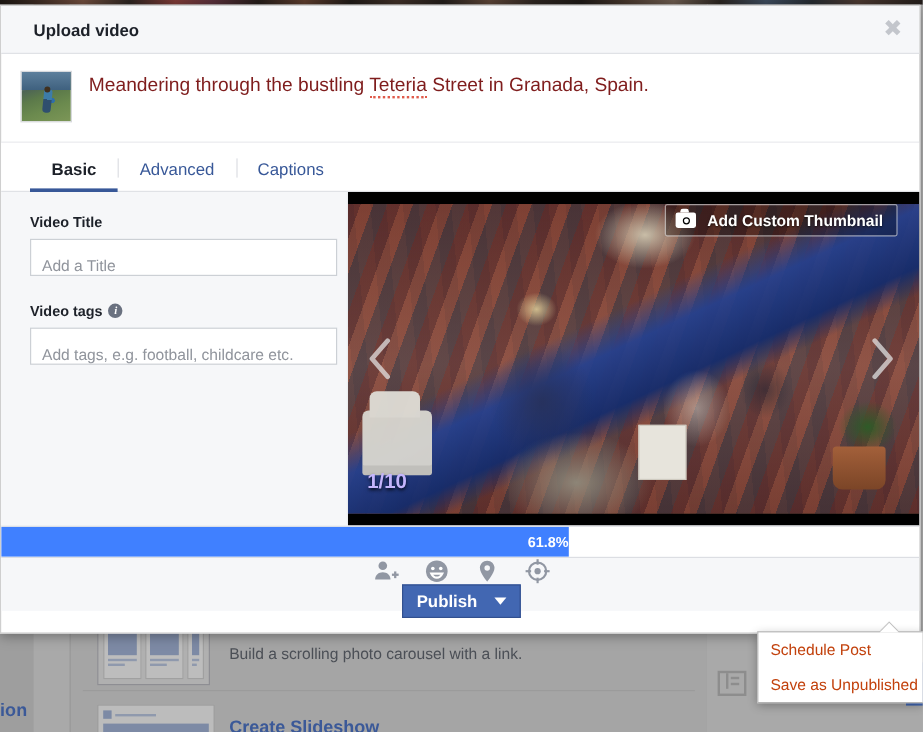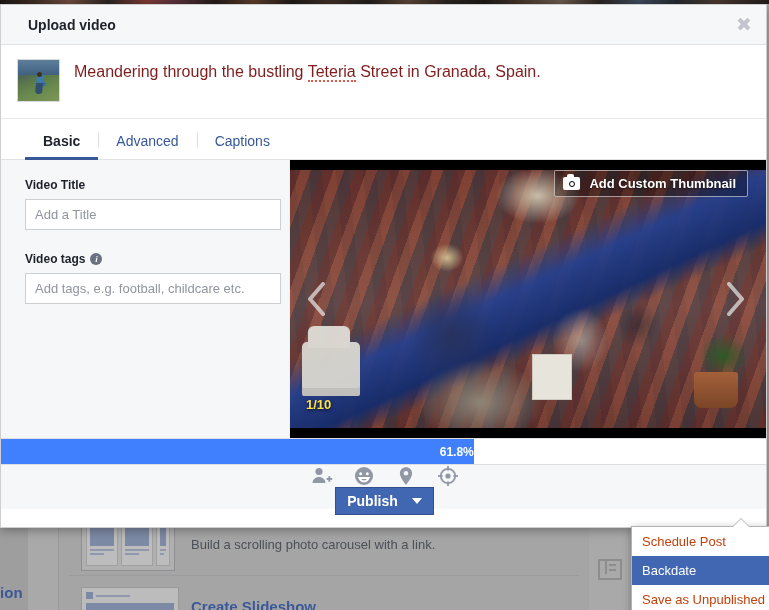--- a/index.html
+++ b/index.html
@@ -176,21 +176,21 @@
     display: inline-flex; align-items: center; justify-content: center;
     width: 12px; height: 12px; border-radius: 50%; background: #6a7180;
     color: #fff; font-size: 9px; font-weight: bold; font-style: italic;
     font-family: "Liberation Serif", serif;
   }
   .text-input {
     width: 256px; height: 31px; box-sizing: border-box;
     border: 1px solid #ccd0d5; background: #fff;
     padding: 0 9px; font-size: 13px; color: #90949c;
     font-family: "Liberation Sans", sans-serif;
-    outline: none; display: flex; align-items: center;
+    outline: none; display: flex; align-items: flex-end;
   }
   .field-gap { height: 22px; }
 
   .video-col {
     flex: 1; background: #000; position: relative; overflow: hidden;
   }
   .video-photo {
     position: absolute; left: 0; top: 10px; width: 100%; height: 258px;
     background:
       
@@ -259,21 +259,21 @@
   .nav-arrow {
     position: absolute; top: 50%; transform: translateY(-50%);
     width: 26px; height: 40px; opacity: .72;
   }
   .nav-arrow svg { display: block; }
   .nav-left { left: 14px; }
   .nav-right { right: 18px; }
 
   .frame-counter {
     position: absolute; left: 16px; bottom: 26px;
-    font-size: 13px; font-weight: bold; color: #fde047;
+    font-size: 17px; font-weight: bold; color: #c4b5fd;
     text-shadow: 0 1px 3px rgba(0,0,0,.8);
   }
 
   .progress-wrap {
     height: 25px; background: #fff; border-top: 1px solid #dcdee3;
     border-bottom: 1px solid #dcdee3; position: relative; overflow: hidden;
   }
   .progress-fill {
     position: absolute; left: 0; top: 0; bottom: 0;
     background: #4080ff; display: flex; align-items: center;
@@ -504,21 +504,18 @@
         </div>
       </div>
     </div>
   </div>
 
   <div class="dropdown">
     <div class="dd-arrow"></div>
     <div class="dd-item">
       <span>Schedule Post</span>
     </div>
-    <div class="dd-item selected" style="background: rgb(66, 103, 178);">
-      <span>Backdate</span>
-    </div>
     <div class="dd-item">
       <span>Save as Unpublished</span>
     </div>
   </div>
 
 </div>
 
 </body></html>

